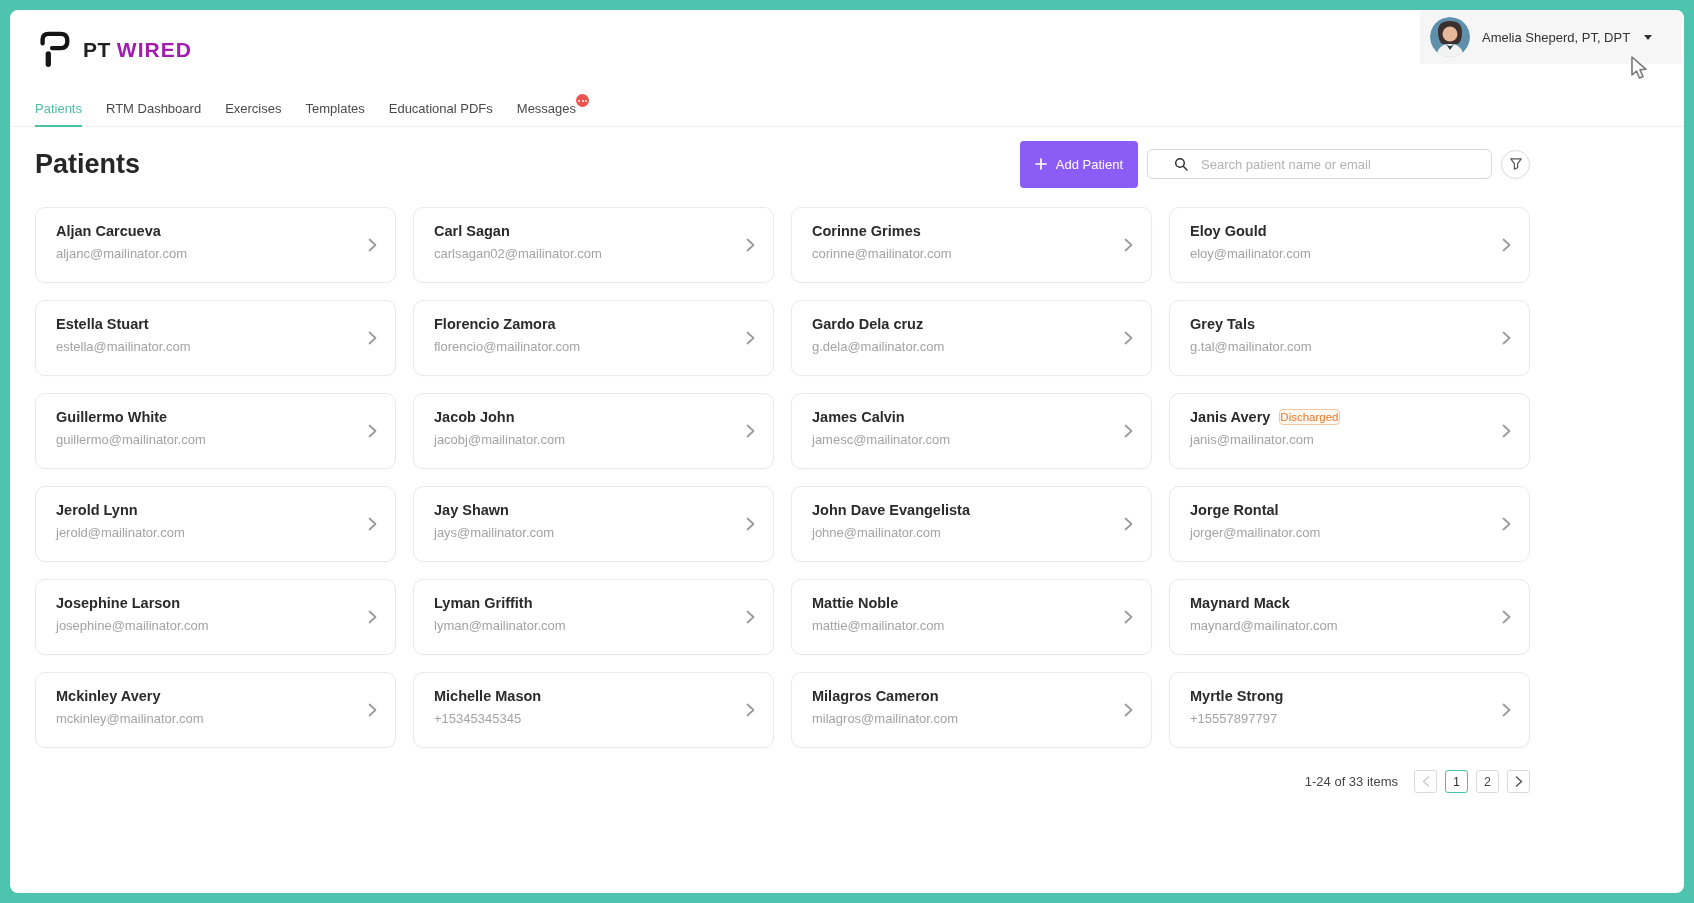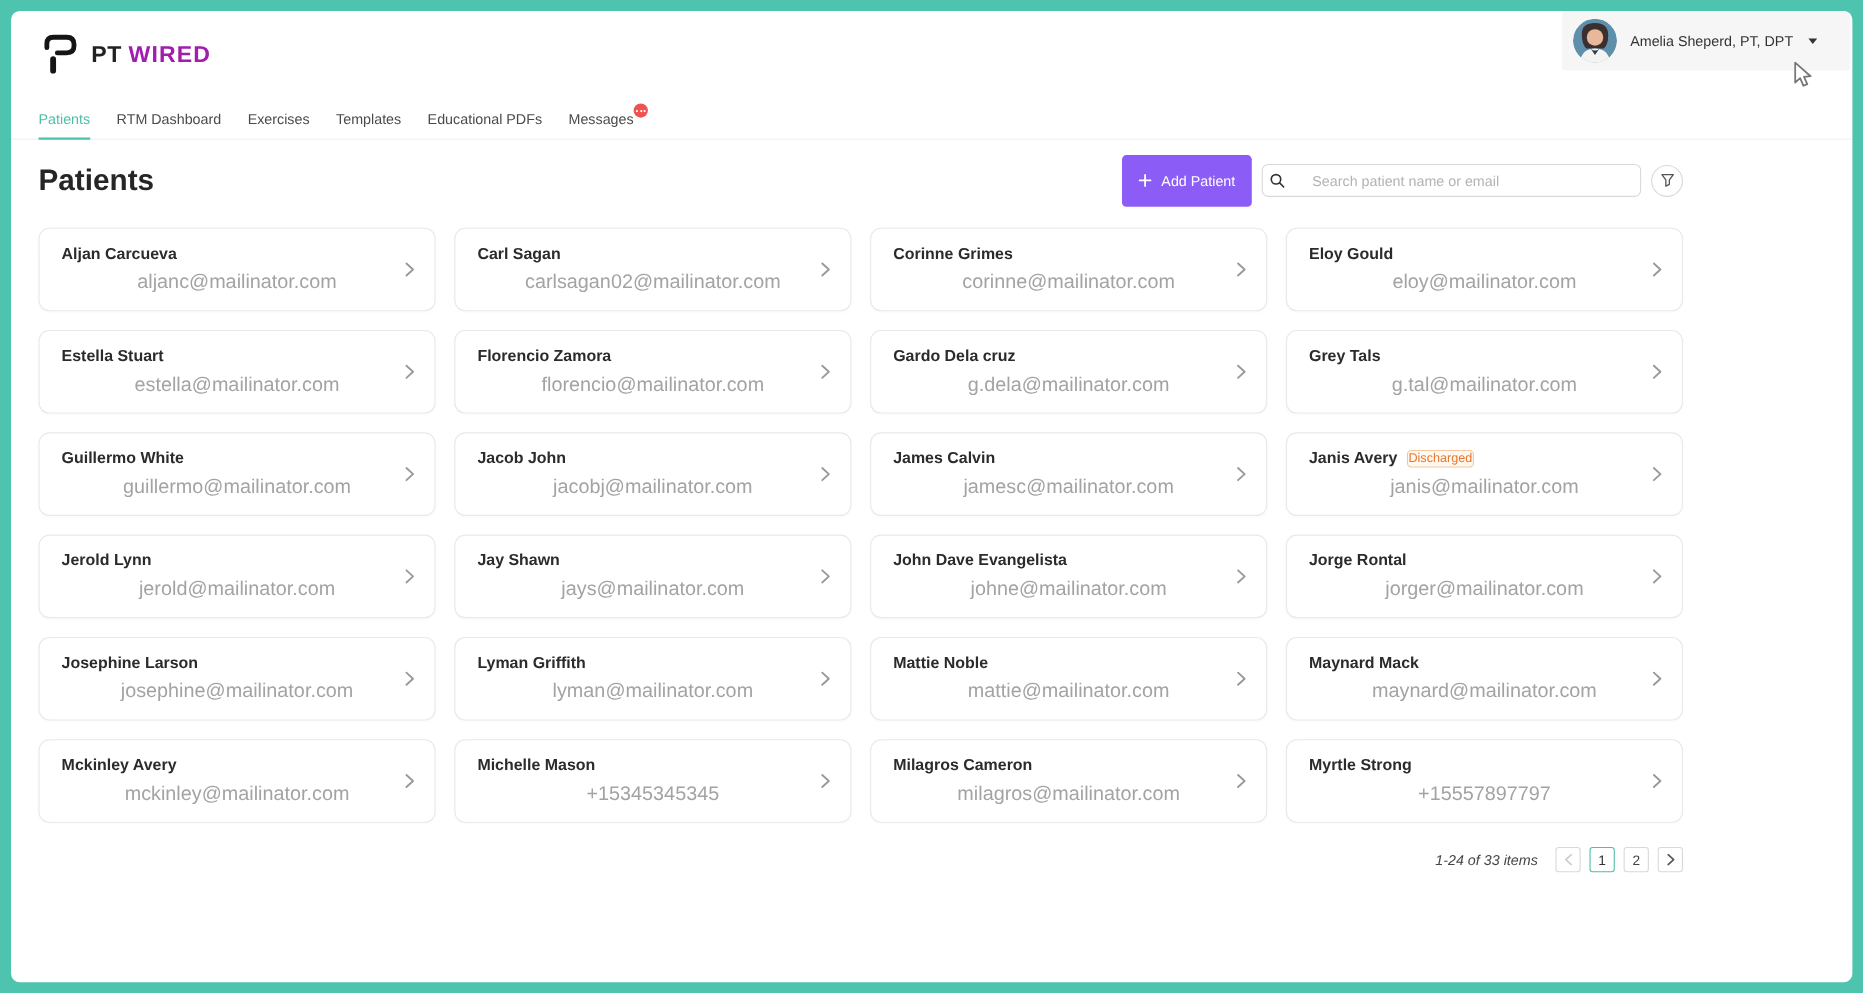--- a/index.html
+++ b/index.html
@@ -48,21 +48,21 @@
   .page-title { font-size:27px; font-weight:700; color:#262626; }
   .controls { display:flex; align-items:center; gap:9px; }
   .btn-add {
     height:47px; padding:0 15px; border:none; border-radius:4px; background:#8b5cf6;
     color:#fff; font-size:13px; display:flex; align-items:center; gap:9px; cursor:pointer;
     font-family:inherit;
   }
   .btn-add svg { display:block; }
   .search-box {
     width:345px; height:30px; border:1px solid #d9d9d9; border-radius:6px; background:#fff;
-    display:flex; align-items:center; gap:25px; padding:0 6px;
+    display:flex; align-items:center; gap:13px; padding:0 26px;
   }
   .search-box input {
     border:none; outline:none; flex:1; font-size:13px; color:#333; font-family:inherit; background:transparent;
   }
   .search-box input::placeholder { color:#b3b3b3; }
   .btn-filter {
     width:29px; height:29px; border-radius:50%; border:1px solid #d9d9d9; background:#fff;
     display:flex; align-items:center; justify-content:center; cursor:pointer;
   }
   
@@ -73,25 +73,25 @@
   .card {
     height:76px; background:#fff; border:1px solid #e9e9e9; border-radius:10px;
     padding:15px 20px; position:relative; cursor:pointer; box-shadow:0 1px 2px rgba(0,0,0,0.02);
   }
   .card .name-row { display:flex; align-items:flex-start; gap:9px; }
   .card .p-name { font-size:14.5px; font-weight:700; color:#2b2b2b; white-space:nowrap; }
   .p-badge {
     font-size:11.5px; color:#E8772E; background:#FFF8F1; border:1px solid #F4C79E;
     border-radius:4px; padding:1px 0; white-space:nowrap;
   }
-  .card .p-contact { margin-top:7px; font-size:18px; color:#a3a3a3;text-align:center; }
+  .card .p-contact { margin-top:7px; font-size:13px; color:#a3a3a3; }
   .card .chev { position:absolute; right:18px; top:50%; transform:translateY(-50%); }
   
   .pagination { width:1495px; margin-top:22px; display:flex; align-items:center; justify-content:flex-end; gap:8px; }
-  .pg-summary { font-size:13px; color:#454545; margin-right:8px;font-style:italic; }
+  .pg-summary { font-size:13px; color:#454545; margin-right:8px; }
   .pg-btn {
     min-width:23px; height:23px; border:1px solid #d9d9d9; border-radius:3px; background:#fff;
     display:flex; align-items:center; justify-content:center; font-size:12.5px; color:#444; cursor:pointer;
     font-family:inherit; padding:0 4px;
   }
   .pg-btn.active { border-color:#4CBFA8; color:#333; }
   .pg-btn.disabled { color:#ccc; cursor:default; }
   
   .mouse-cursor { position:absolute; left:1628px; top:56px; width:22px; height:24px; pointer-events:none; z-index:50; }
 </style>

